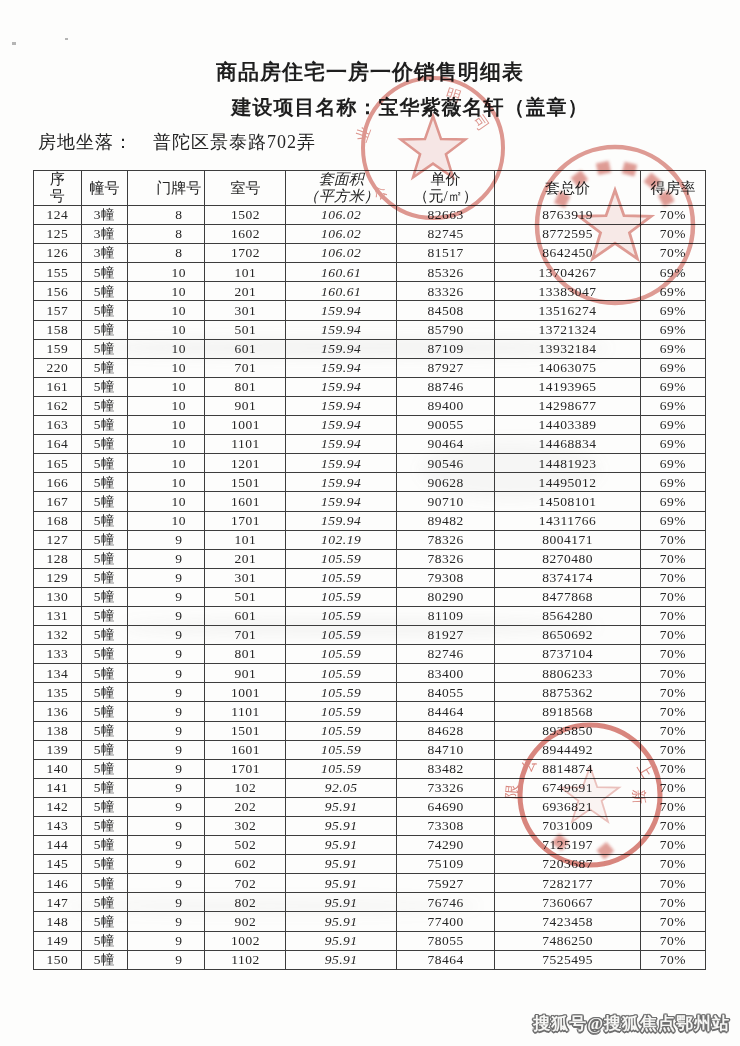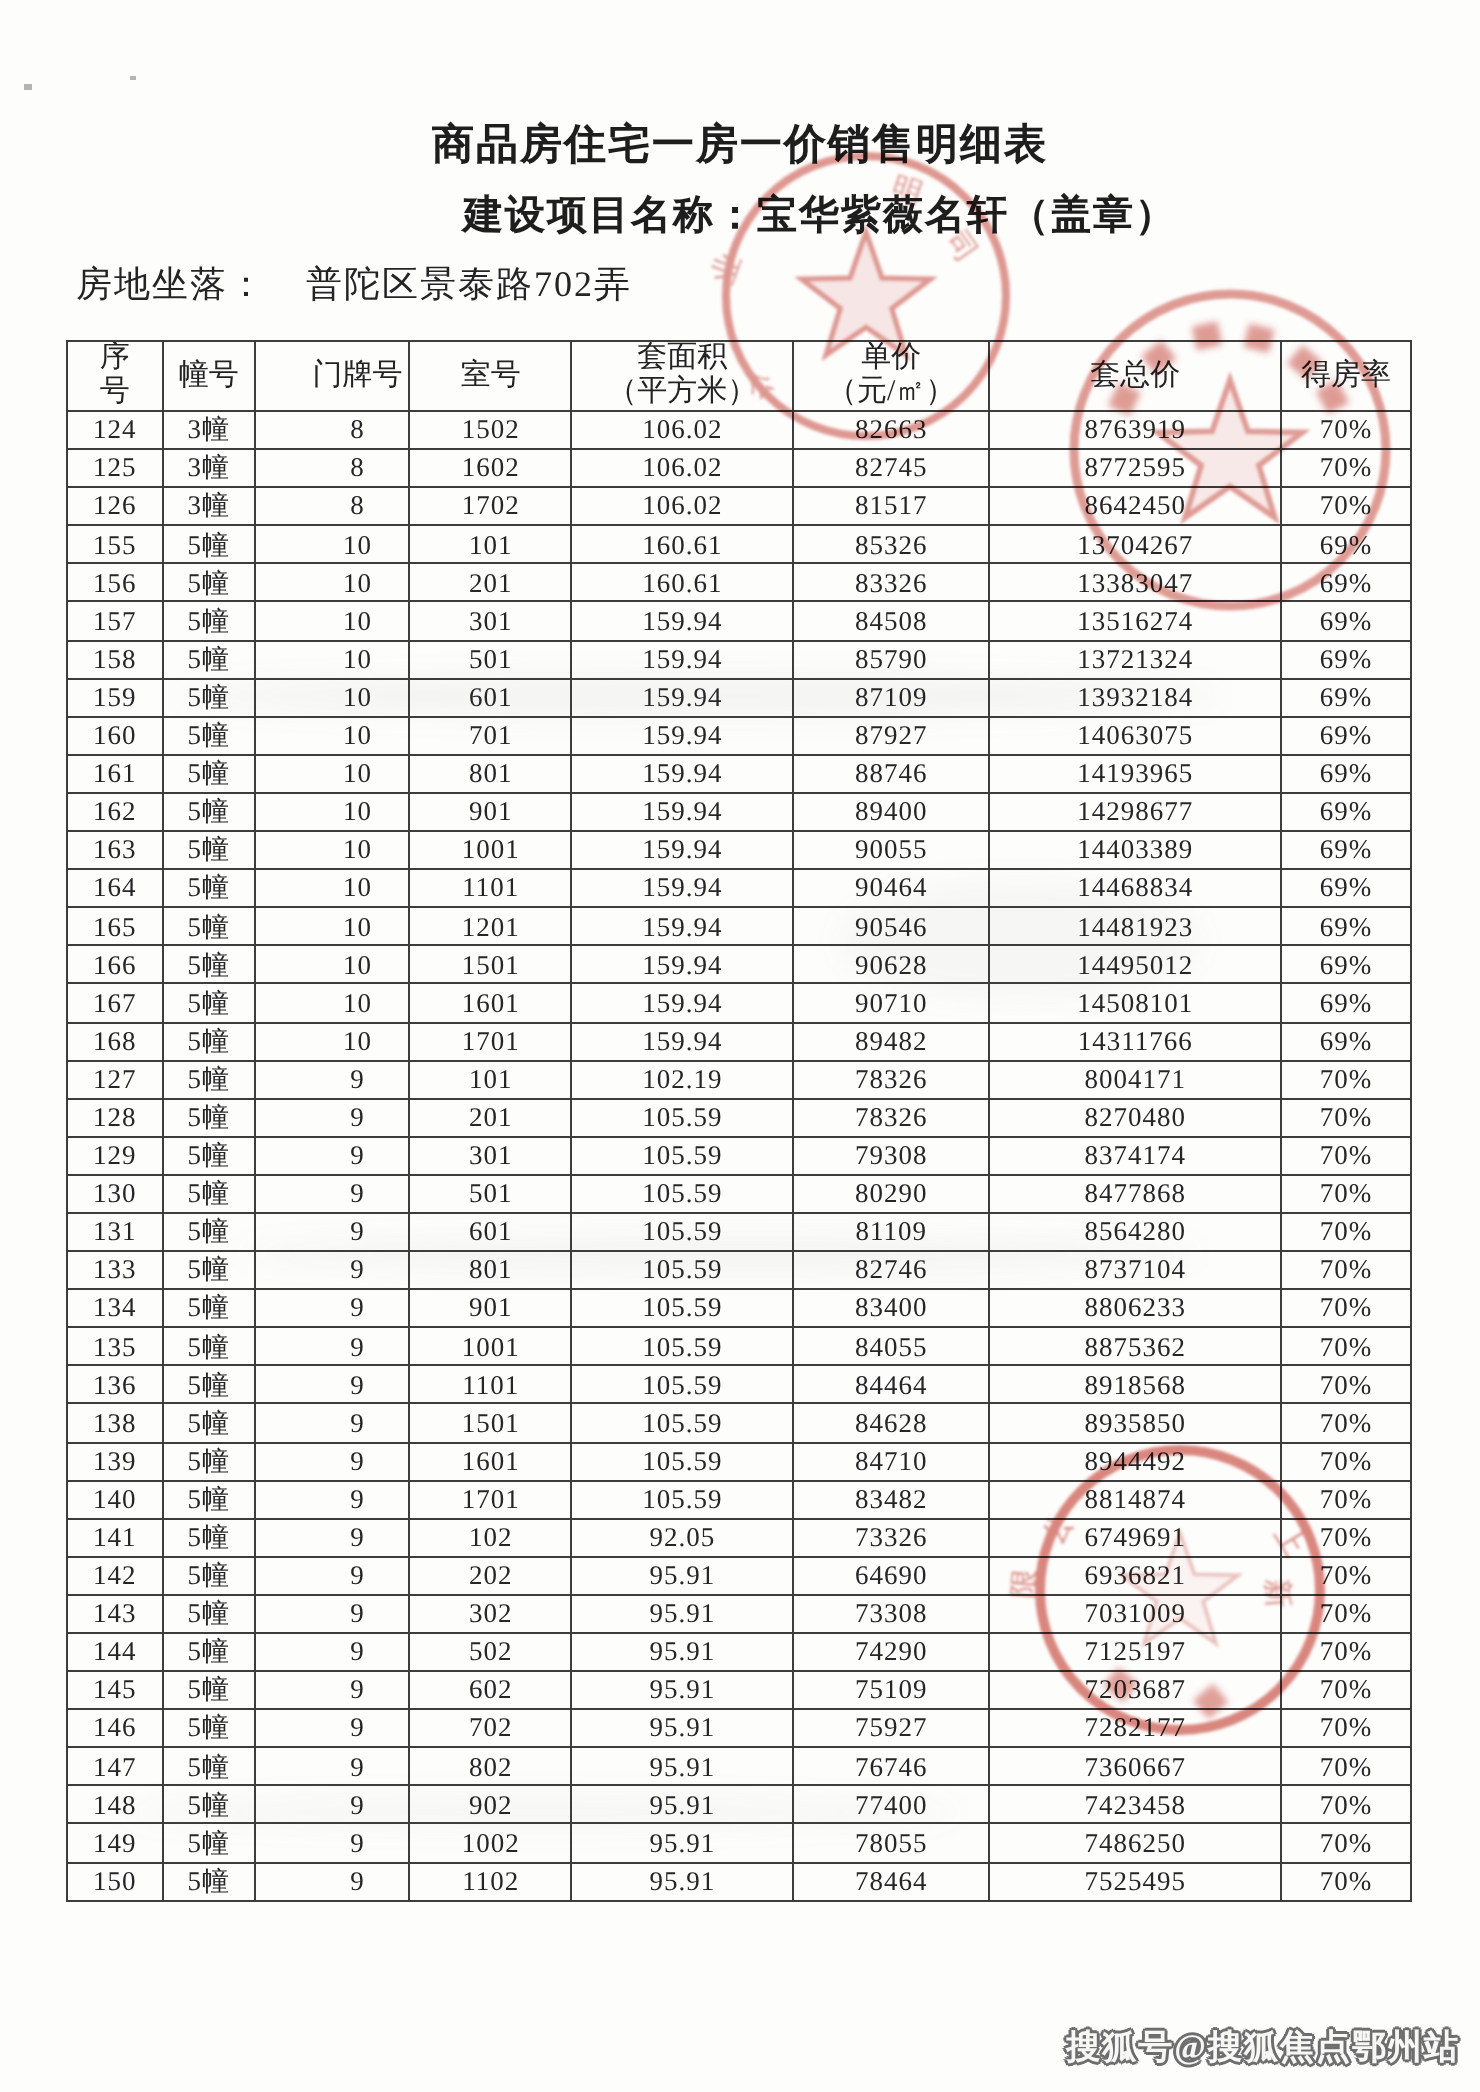--- a/index.html
+++ b/index.html
@@ -55,21 +55,21 @@
     line-height:1.12;white-space:pre-line;color:#232323;
   }
   table.price td{
     height:18.1px;font-size:13.5px;line-height:1;color:#262626;
     letter-spacing:.5px;
   }
   table.price th:nth-child(1),table.price td:nth-child(1){width:7.3%;}
   table.price th:nth-child(2),table.price td:nth-child(2){width:7.1%;}
   table.price th:nth-child(3),table.price td:nth-child(3){width:8.2%;padding-left:25px;}
   table.price th:nth-child(4),table.price td:nth-child(4){width:12.5%;margin-top:13px;}
-  table.price th:nth-child(5),table.price td:nth-child(5){width:17.1%;}
+  table.price th:nth-child(5),table.price td:nth-child(5){width:17.1%;font-style:italic;}
   table.price th:nth-child(6),table.price td:nth-child(6){width:15.2%;}
   table.price th:nth-child(7),table.price td:nth-child(7){width:22.6%;}
   table.price th:nth-child(8),table.price td:nth-child(8){width:10.0%;}
 
   svg.stamps{
     position:absolute;left:0;top:0;width:740px;height:1046px;
     pointer-events:none;mix-blend-mode:multiply;
   }
   .wm{
     position:absolute;top:1012px;right:10px;
@@ -193,21 +193,21 @@
           <td>159</td>
           <td>5幢</td>
           <td>10</td>
           <td>601</td>
           <td>159.94</td>
           <td>87109</td>
           <td>13932184</td>
           <td>69%</td>
         </tr>
         <tr>
-          <td>160</td>
+          <td>220</td>
           <td>5幢</td>
           <td>10</td>
           <td>701</td>
           <td>159.94</td>
           <td>87927</td>
           <td>14063075</td>
           <td>69%</td>
         </tr>
         <tr>
           <td>161</td>
@@ -330,20 +330,30 @@
           <td>70%</td>
         </tr>
         <tr>
           <td>131</td>
           <td>5幢</td>
           <td>9</td>
           <td>601</td>
           <td>105.59</td>
           <td>81109</td>
           <td>8564280</td>
+          <td>70%</td>
+        </tr>
+        <tr>
+          <td>132</td>
+          <td>5幢</td>
+          <td>9</td>
+          <td>701</td>
+          <td>105.59</td>
+          <td>81927</td>
+          <td>8650692</td>
           <td>70%</td>
         </tr>
         <tr>
           <td>133</td>
           <td>5幢</td>
           <td>9</td>
           <td>801</td>
           <td>105.59</td>
           <td>82746</td>
           <td>8737104</td>

